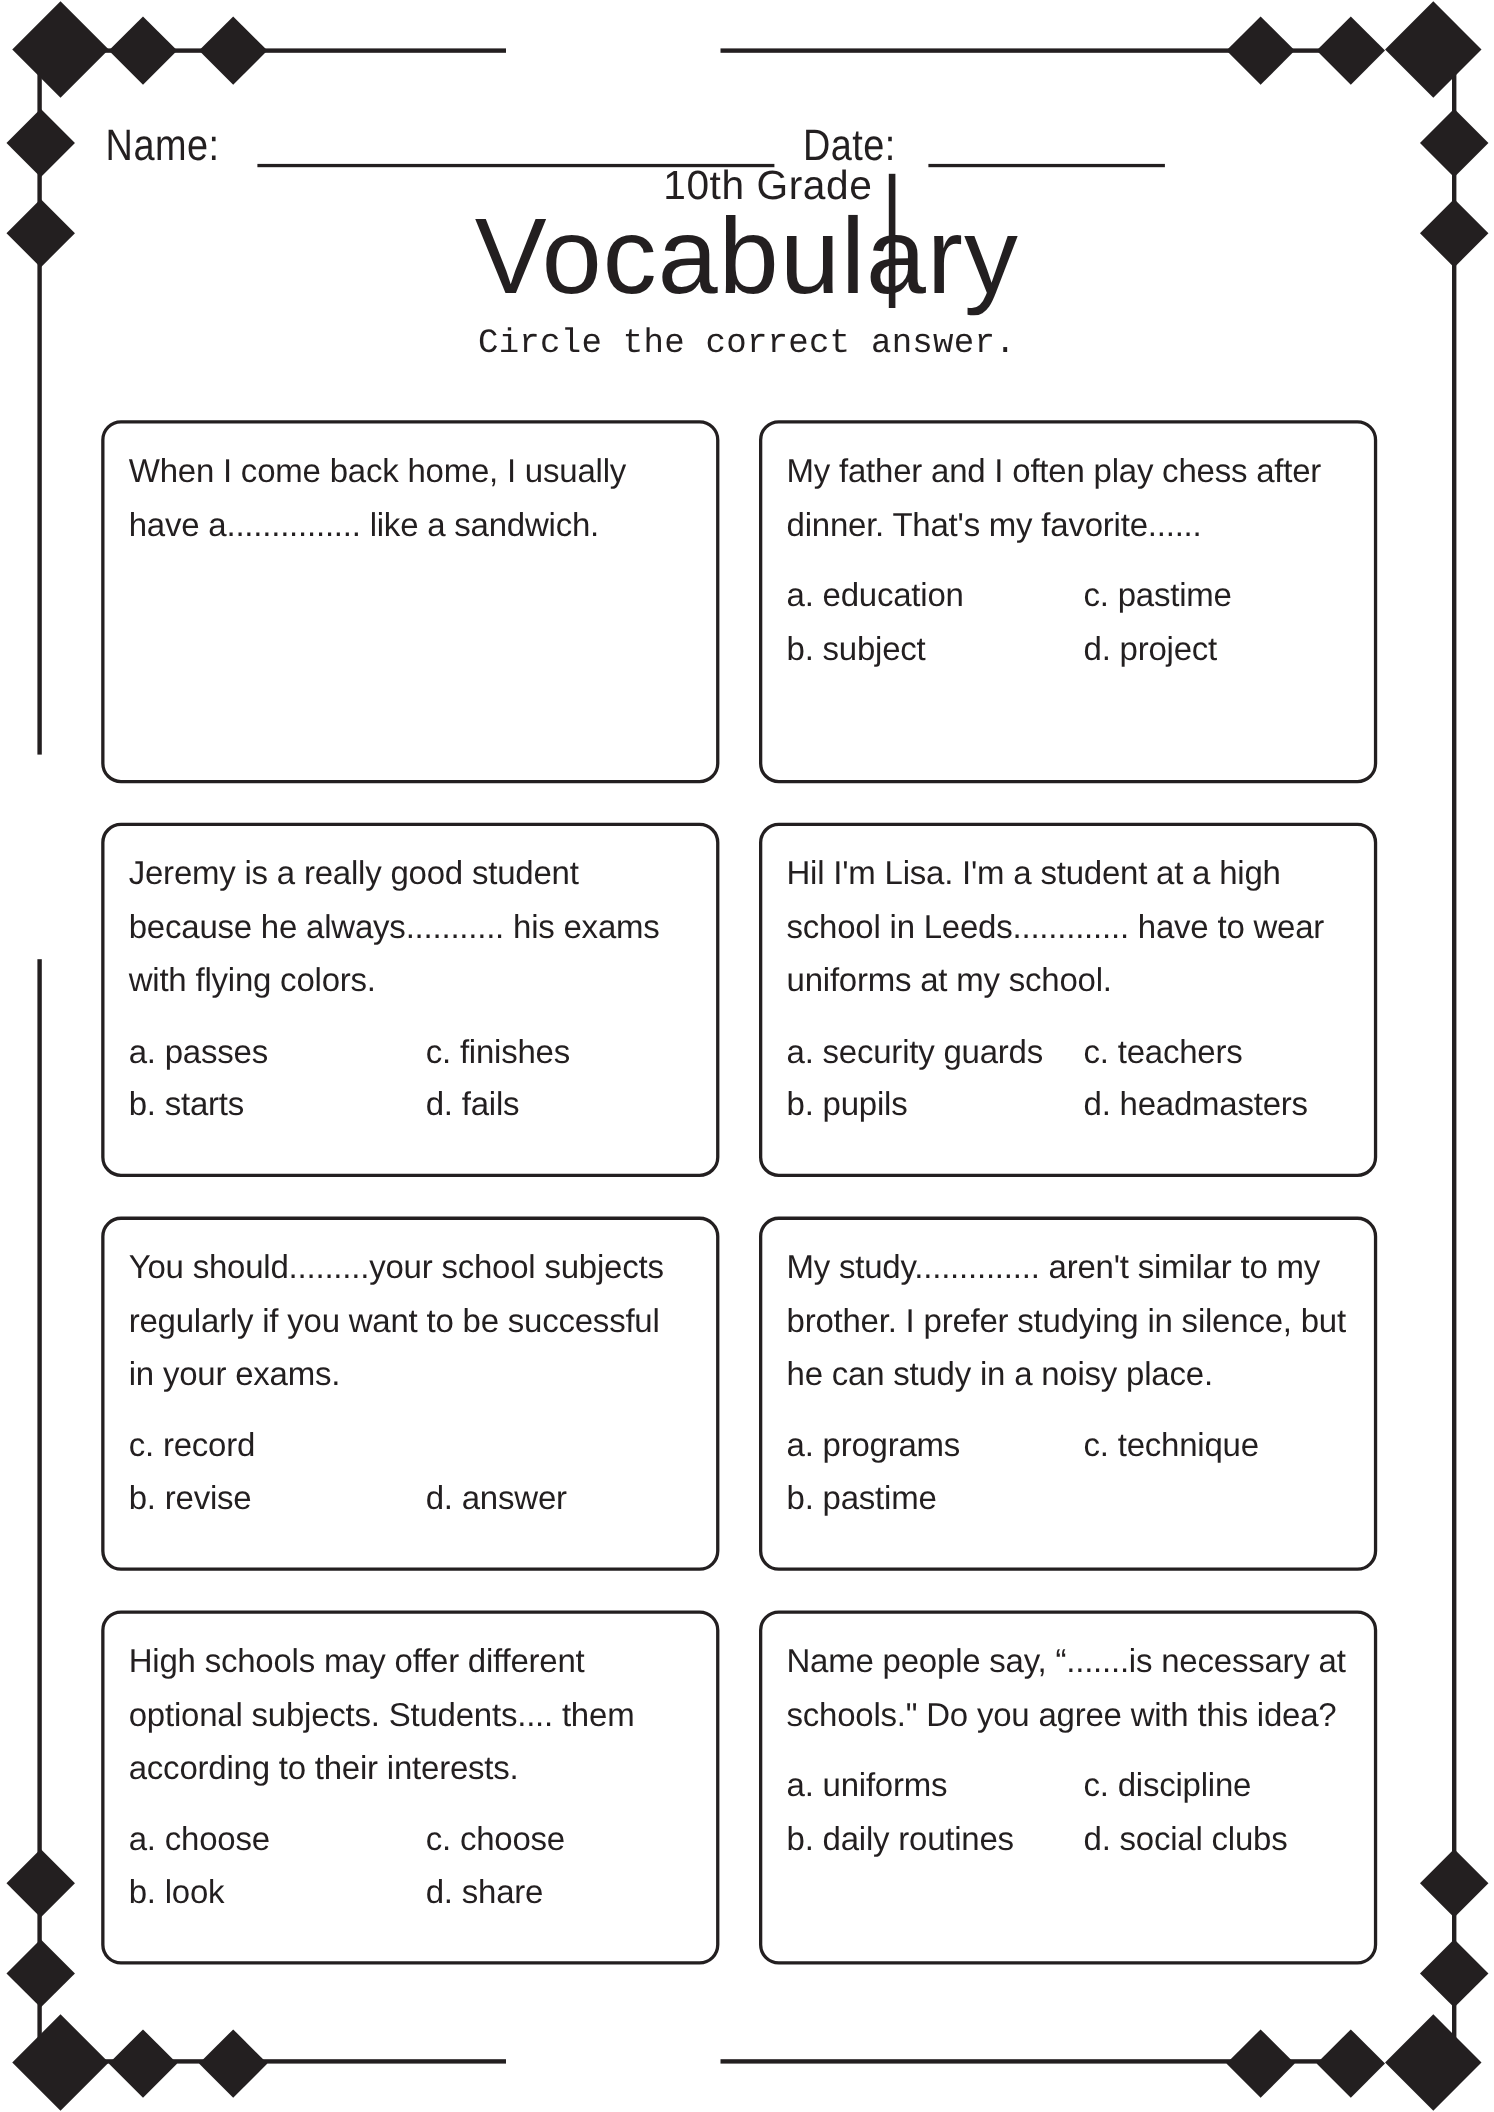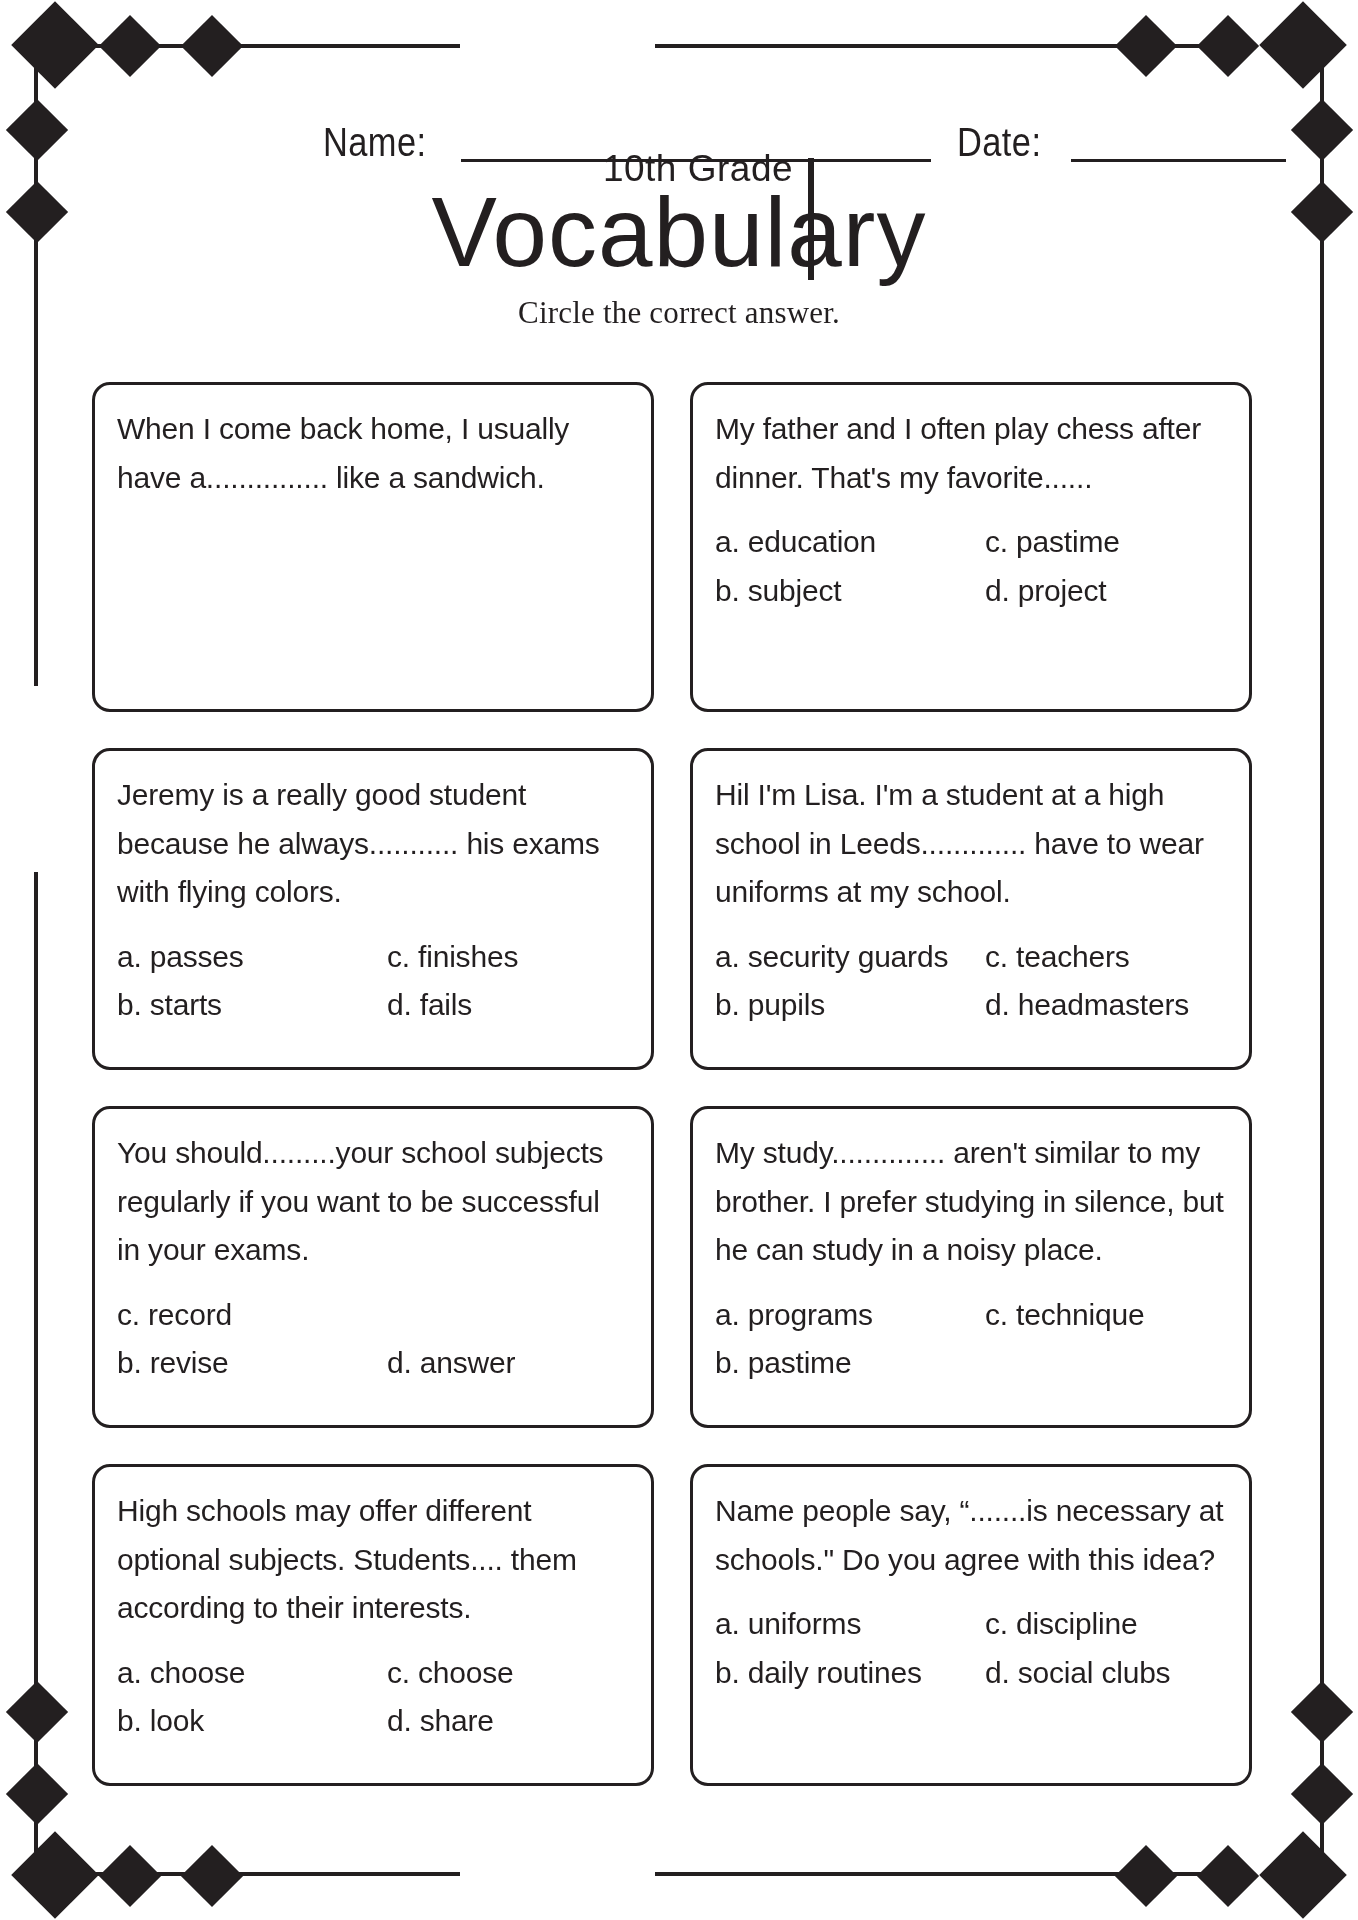--- a/index.html
+++ b/index.html
@@ -40,26 +40,25 @@
     background: #231f20;
     transform: rotate(45deg);
   }
   .dia-lg { width: 62px; height: 62px; }
   .dia-md { width: 44px; height: 44px; }
 
   
   .namedate {
     position: absolute;
     left: 96px;
-    top: 106px;
+    top: 96px;
     width: 1190px;
     height: 56px;
     display: flex;
     align-items: flex-end;
-    justify-content: flex-end;
   }
   .nd-label {
     font-family: "Liberation Sans Narrow", "Liberation Sans", sans-serif;
     font-size: 40px;
     font-weight: 400;
     letter-spacing: 0.5px;
     line-height: 1;
     transform: scaleX(0.86);
     transform-origin: left bottom;
     white-space: nowrap;
@@ -90,21 +89,21 @@
   }
   .main-title {
     font-family: "Liberation Sans", sans-serif;
     font-size: 98px;
     font-weight: 300;
     letter-spacing: 1px;
     line-height: 1.06;
     margin: 0;
   }
   .subtitle {
-    font-family: Liberation Serif, serif;
+    font-family: Liberation Mono, monospace;
     font-size: 31px;
     font-weight: 400;
     letter-spacing: 0.2px;
     margin-top: 10px;
   }
   
   .title-riser {
     position: absolute;
     left: 808px;
     top: 158px;

